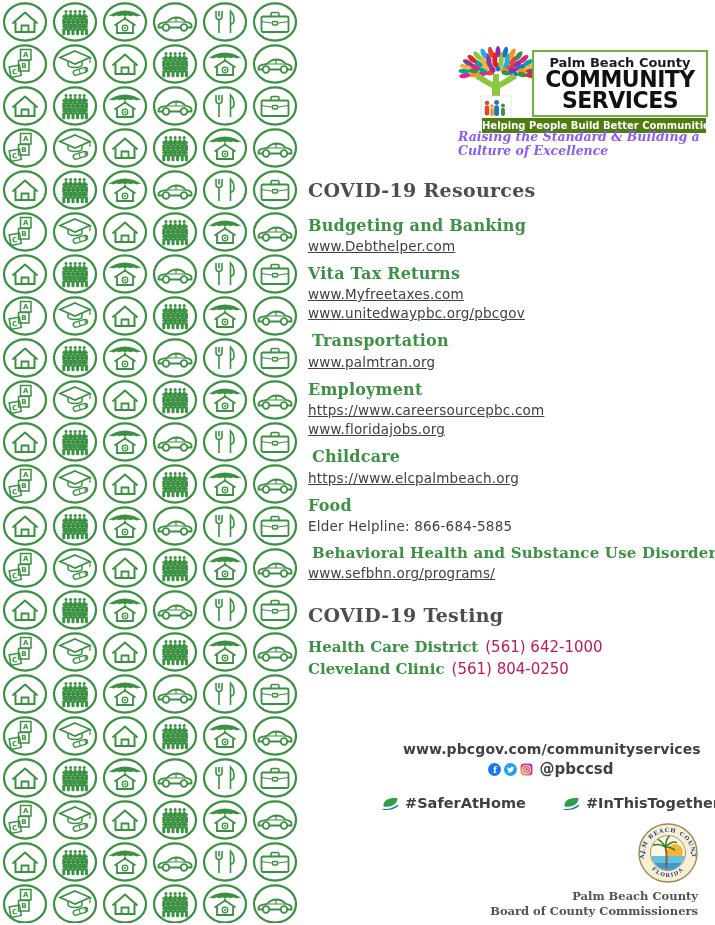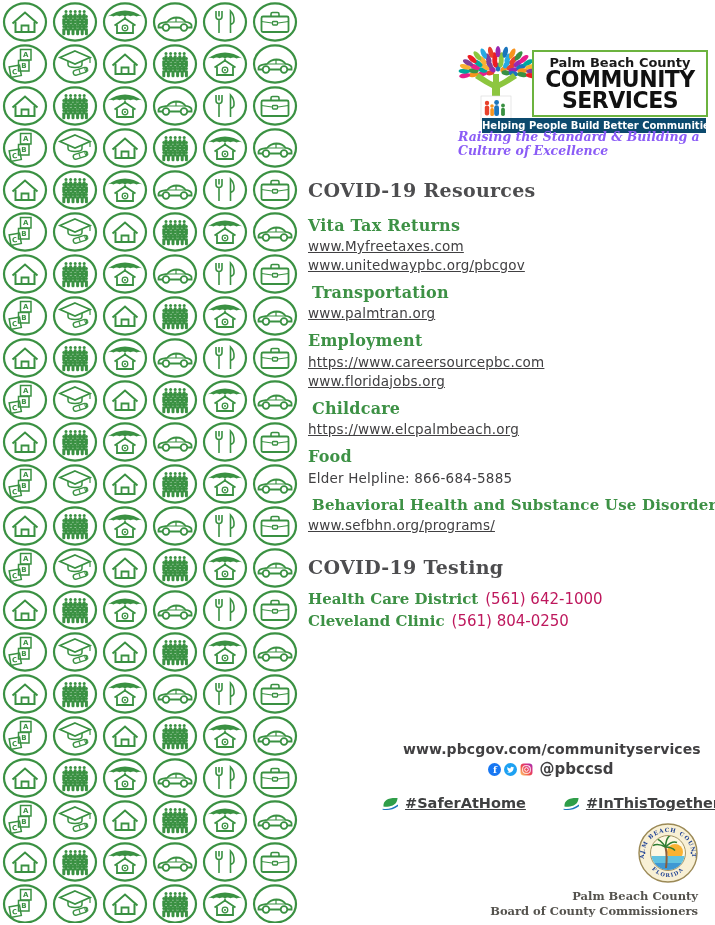--- a/index.html
+++ b/index.html
@@ -13,21 +13,21 @@
   .grid-row{display:flex;gap:4px;margin-bottom:2px;height:40px;}
   .grid-cell{width:46px;height:40px;flex:0 0 46px;}
   .grid-cell svg{width:46px;height:40px;display:block;color:var(--icon-green);}
   
   .logo{position:absolute;left:448px;top:42px;width:262px;height:122px;}
   .logo-tree{position:absolute;left:0;top:0;width:100px;height:80px;}
   .logo-box{position:absolute;left:84px;top:8px;width:172px;height:63px;background:#fff;
     border:2.5px solid #6cb33f;display:flex;flex-direction:column;align-items:center;justify-content:center;}
   .logo-org{font-size:13px;font-weight:bold;color:#1a1a1a;line-height:1.1;}
   .logo-name{font-size:22px;font-weight:bold;color:#111;line-height:.92;letter-spacing:-.5px;transform:scaleY(1.05);}
-  .logo-bar{position:absolute;left:34px;top:76px;width:224px;height:15px;background:#0c4a6e;
+  .logo-bar{position:absolute;left:34px;top:76px;width:224px;height:15px;background:#4d7c0f;
     color:#fff;font-size:10px;font-weight:bold;text-align:center;line-height:15px;white-space:nowrap;}
   .logo-motto{position:absolute;left:10px;top:88px;width:244px;text-align:left;
     font-family:"DejaVu Serif",serif;font-style:italic;font-weight:bold;font-size:12.5px;
     color:#8b5cf6;line-height:1.15;}
   
   .content{position:absolute;left:308px;top:178px;width:392px;color:var(--text-dark);}
   .res-title{font-family:"DejaVu Serif",serif;font-weight:bold;font-size:19px;color:#4d4d4f;
     letter-spacing:.3px;margin:0 0 13px;line-height:1.35;}
   .sec{margin:0 0 9px;}
   .sec-title{font-family:"DejaVu Serif",serif;font-weight:bold;font-size:16px;color:var(--header-green);
@@ -41,21 +41,21 @@
   .testing-entry{margin:0 0 7px;font-size:15px;line-height:15px;}
   .testing-name{font-family:"DejaVu Serif",serif;font-weight:bold;color:var(--header-green);margin-right:7px;font-size:15px;}
   .testing-phone{color:#be185d;}
   
   .footer{position:absolute;left:403px;top:741px;width:295px;text-align:right;color:#414042;}
   .site-url{font-size:14px;font-weight:600;letter-spacing:.1px;}
   .social-row{margin-top:3px;font-size:15px;font-weight:600;display:flex;align-items:center;justify-content:center;gap:3px;}
   .soc{width:13px;height:13px;display:inline-block;}
   .social-handle{margin-left:4px;}
   .hashtags{margin-top:17px;display:flex;justify-content:center;gap:36px;font-size:14.5px;font-weight:bold;color:#3f4041;}
-  .hashtag{display:flex;align-items:center;gap:5px;text-decoration:underline;}
+  .hashtag{display:flex;align-items:center;gap:5px;}
   .leaf{width:19px;height:15px;}
   .seal-wrap{margin-top:12px;}
   .seal{width:60px;height:60px;}
   .seal-caption{font-family:"DejaVu Serif",serif;font-weight:bold;font-size:11.5px;color:#55534e;line-height:1.3;margin-top:2px;}
 </style>
 </head>
 <body style="--icon-green: #3a9142; --header-green: #3d9145; --text-dark: #414042;">
 
 <svg width="0" height="0" style="position:absolute" aria-hidden="true">
   <defs>
@@ -937,20 +937,24 @@
   <div class="logo-bar">Helping People Build Better Communities</div>
   <div class="logo-motto">
     <span>Raising the Standard &amp; Building a</span><br>
     <span>Culture of Excellence</span>
   </div>
 </div>
 
 <div class="content">
   <h1 class="res-title">COVID-19 Resources</h1>
 
+  <section class="sec">
+    <h2 class="sec-title">Budgeting and Banking</h2>
+    <p class="link-line"><a class="res-link">www.Debthelper.com</a></p>
+  </section>
 
   <section class="sec">
     <h2 class="sec-title">Vita Tax Returns</h2>
     <p class="link-line"><a class="res-link">www.Myfreetaxes.com</a></p>
     <p class="link-line"><a class="res-link">www.unitedwaypbc.org/pbcgov</a></p>
   </section>
 
   <section class="sec">
     <h2 class="sec-title indent">Transportation</h2>
     <p class="link-line"><a class="res-link">www.palmtran.org</a></p>

